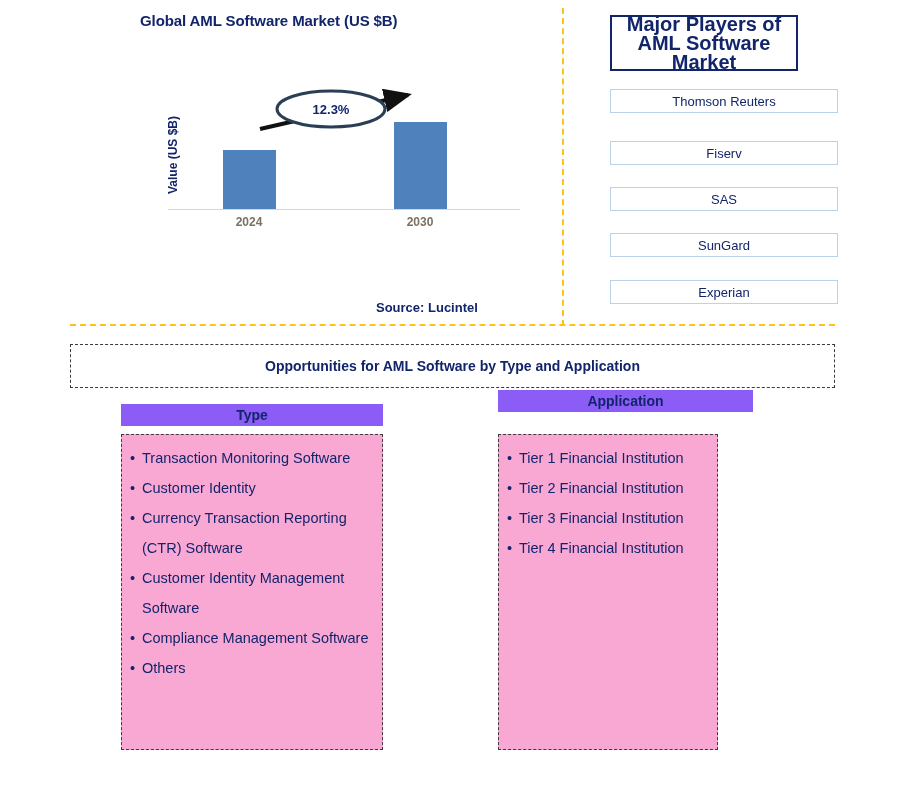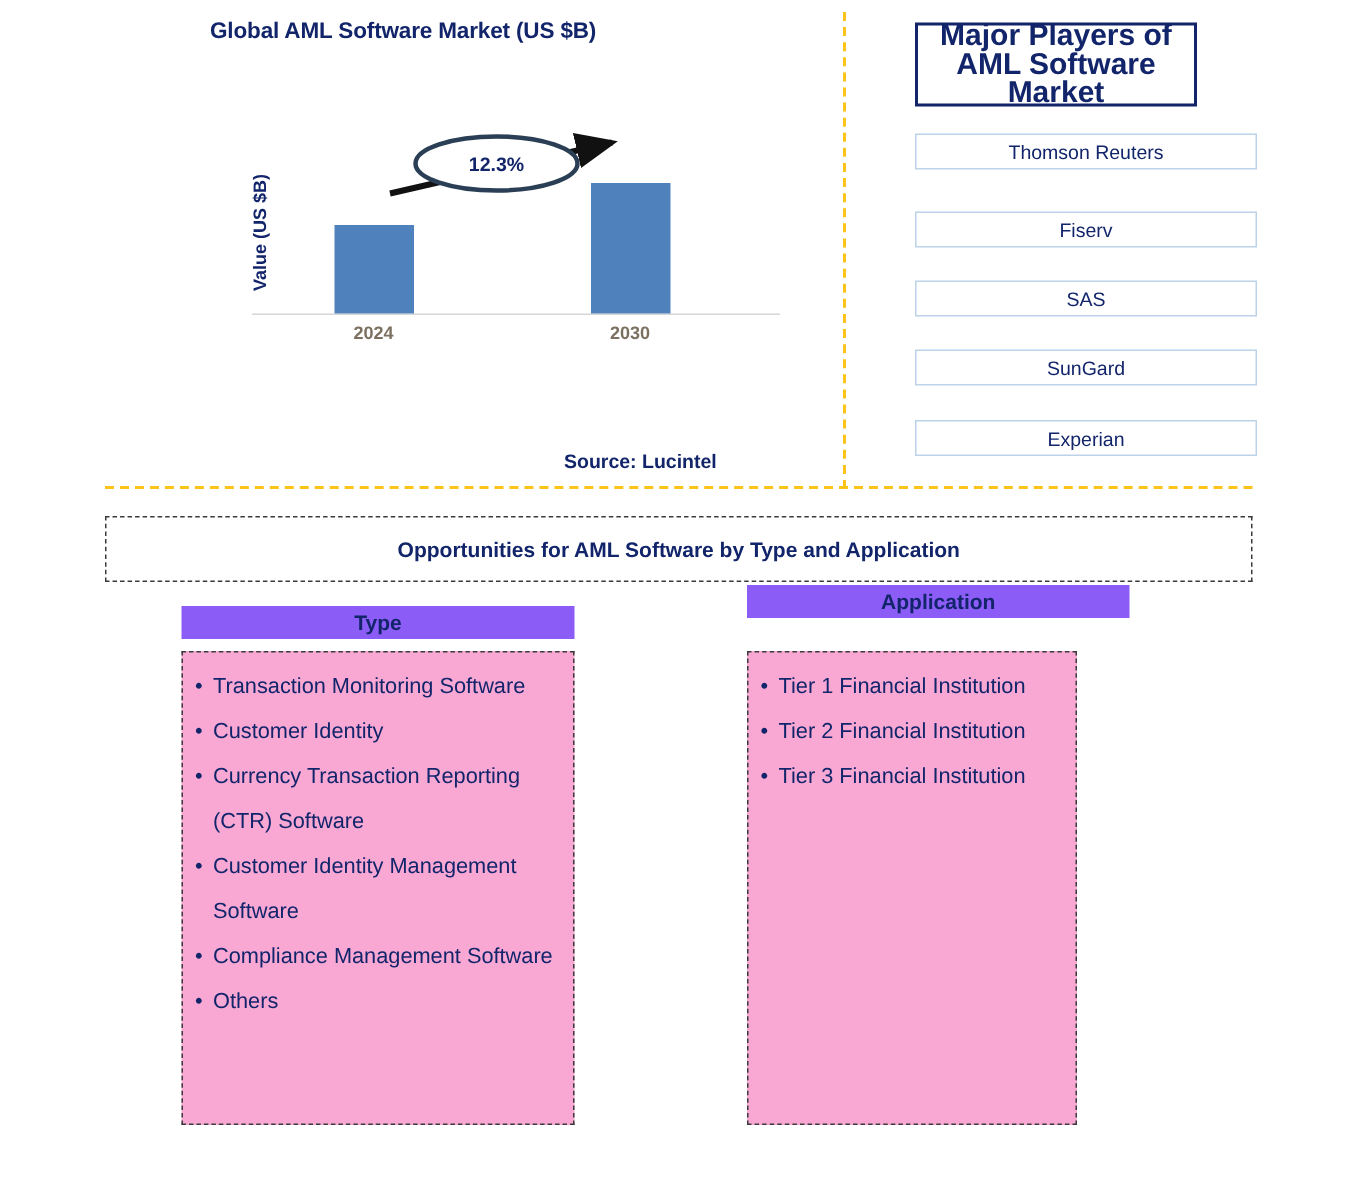--- a/index.html
+++ b/index.html
@@ -249,14 +249,15 @@
     <li>Others</li>
   </ul>
 </div>
 
 <div class="abs col-header" id="application-header">Application</div>
 <div class="abs col-body" id="application-body">
   <ul class="bullet-list">
     <li>Tier 1 Financial Institution</li>
     <li>Tier 2 Financial Institution</li>
     <li>Tier 3 Financial Institution</li>
+    <li>Tier 4 Financial Institution</li>
   </ul>
 </div>
 
 </body></html>

